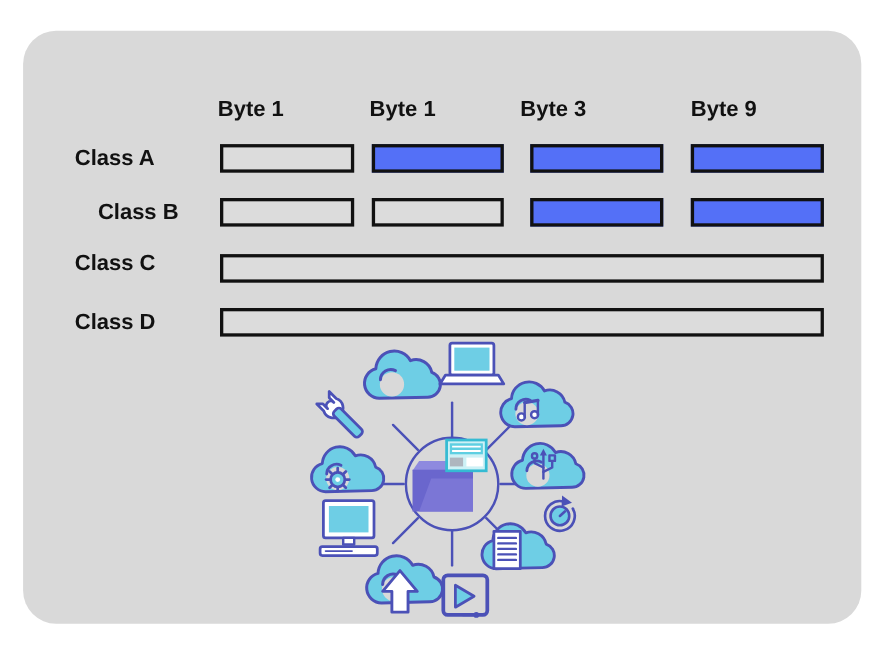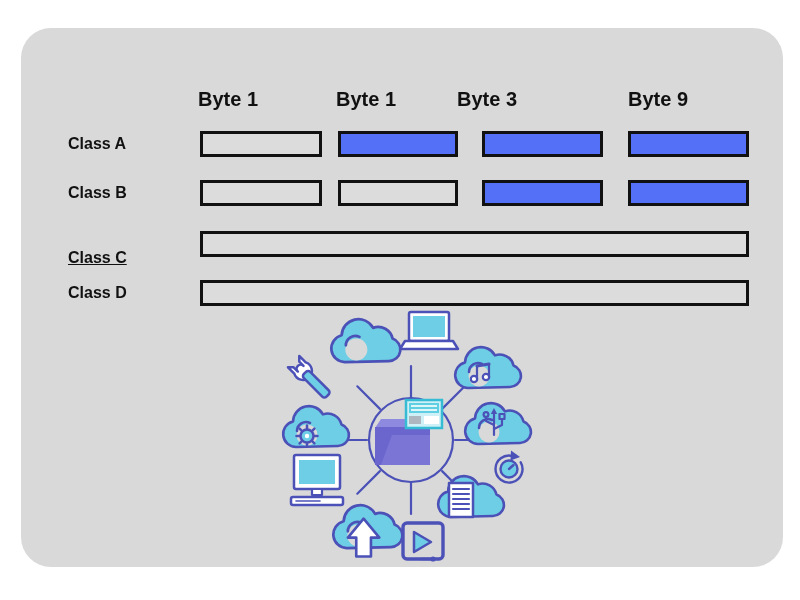--- a/index.html
+++ b/index.html
@@ -3,56 +3,56 @@
 <meta charset="utf-8">
 <style>
   html,body{margin:0;padding:0;background:#fff;}
   .canvas{position:relative;width:800px;height:600px;background:#fff;overflow:hidden;
           font-family:"Liberation Sans",sans-serif;border-radius:14px;}
   .card{position:absolute;left:21px;top:28px;width:762px;height:539px;
         background:var(--card-bg,#D9D9D9);border-radius:30px;}
   .byte-header{position:absolute;top:86px;height:26px;line-height:26px;
         font-size:20px;font-weight:700;color:var(--ink,#111);letter-spacing:0px;}
   .row-label{position:absolute;left:68px;height:26px;line-height:26px;
-        font-size:16px;font-weight:700;color:var(--ink,#111);white-space:nowrap;}
+        font-size:20px;font-weight:700;color:var(--ink,#111);white-space:nowrap;}
   .cell{position:absolute;height:26px;box-sizing:border-box;
         border:3px solid var(--ink,#111);}
   .cell.empty{background:var(--byte-empty,#DCDCDC);}
   .cell.filled{background:var(--byte-filled,#5470F7);}
   .illustration{position:absolute;left:278px;top:306px;}
   
   .cb{fill:var(--cloud-blue,#6ECEE5);stroke:var(--indigo,#4B51B7);stroke-linejoin:round;}
   .wf{fill:#fff;stroke:var(--indigo,#4B51B7);stroke-linejoin:round;}
   .ns{fill:none;stroke:var(--indigo,#4B51B7);stroke-linecap:round;stroke-linejoin:round;}
   .puff{fill:var(--card-bg,#D9D9D9);}
   .ind{fill:var(--indigo,#4B51B7);}
 </style>
 </head>
 <body>
 
 <div class="canvas">
   <div class="card"></div>
 
   <div class="byte-header" style="left:198px">Byte 1</div>
   <div class="byte-header" style="left:336px">Byte 1</div>
-  <div class="byte-header" style="left:457px">Byte 3</div>
+  <div class="byte-header" style="left:473px">Byte 3</div>
   <div class="byte-header" style="left:628px">Byte 9</div>
 
   <div>
       <div class="row-label" style="top: 131px;">Class A</div>
       <div class="cell empty" style="left: 200px; top: 131px; width: 122px;"></div>
       <div class="cell filled" style="left: 338px; top: 131px; width: 120px;"></div>
       <div class="cell filled" style="left: 482px; top: 131px; width: 121px;"></div>
       <div class="cell filled" style="left: 628px; top: 131px; width: 121px;"></div>
-      <div class="row-label" style="top: 180px;">Class B</div>
+      <div class="row-label" style="top: 180px; margin-left: 21px;">Class B</div>
       <div class="cell empty" style="left: 200px; top: 180px; width: 122px;"></div>
       <div class="cell empty" style="left: 338px; top: 180px; width: 120px;"></div>
       <div class="cell filled" style="left: 482px; top: 180px; width: 121px;"></div>
       <div class="cell filled" style="left: 628px; top: 180px; width: 121px;"></div>
-      <div class="row-label" style="top: 245px; text-decoration: underline;">Class C</div>
+      <div class="row-label" style="top: 226px;">Class C</div>
       <div class="cell empty" style="left: 200px; top: 231px; width: 549px;"></div>
       <div class="row-label" style="top: 280px;">Class D</div>
       <div class="cell empty" style="left: 200px; top: 280px; width: 549px;"></div>
     </div>
 
   <svg class="illustration" width="266" height="262" viewBox="-2 -2 266 262">
     <defs>
       <g id="cloud">
         <path class="cb" stroke-width="2.6" d="M16 42 a13 13 0 0 1 -3 -25.6 a16 16 0 0 1 30 -7 a14 14 0 0 1 18.5 10.2 a11 11 0 0 1 -3.5 21.4 z"></path>
         <circle class="puff" cx="27" cy="30" r="10.5"></circle>

